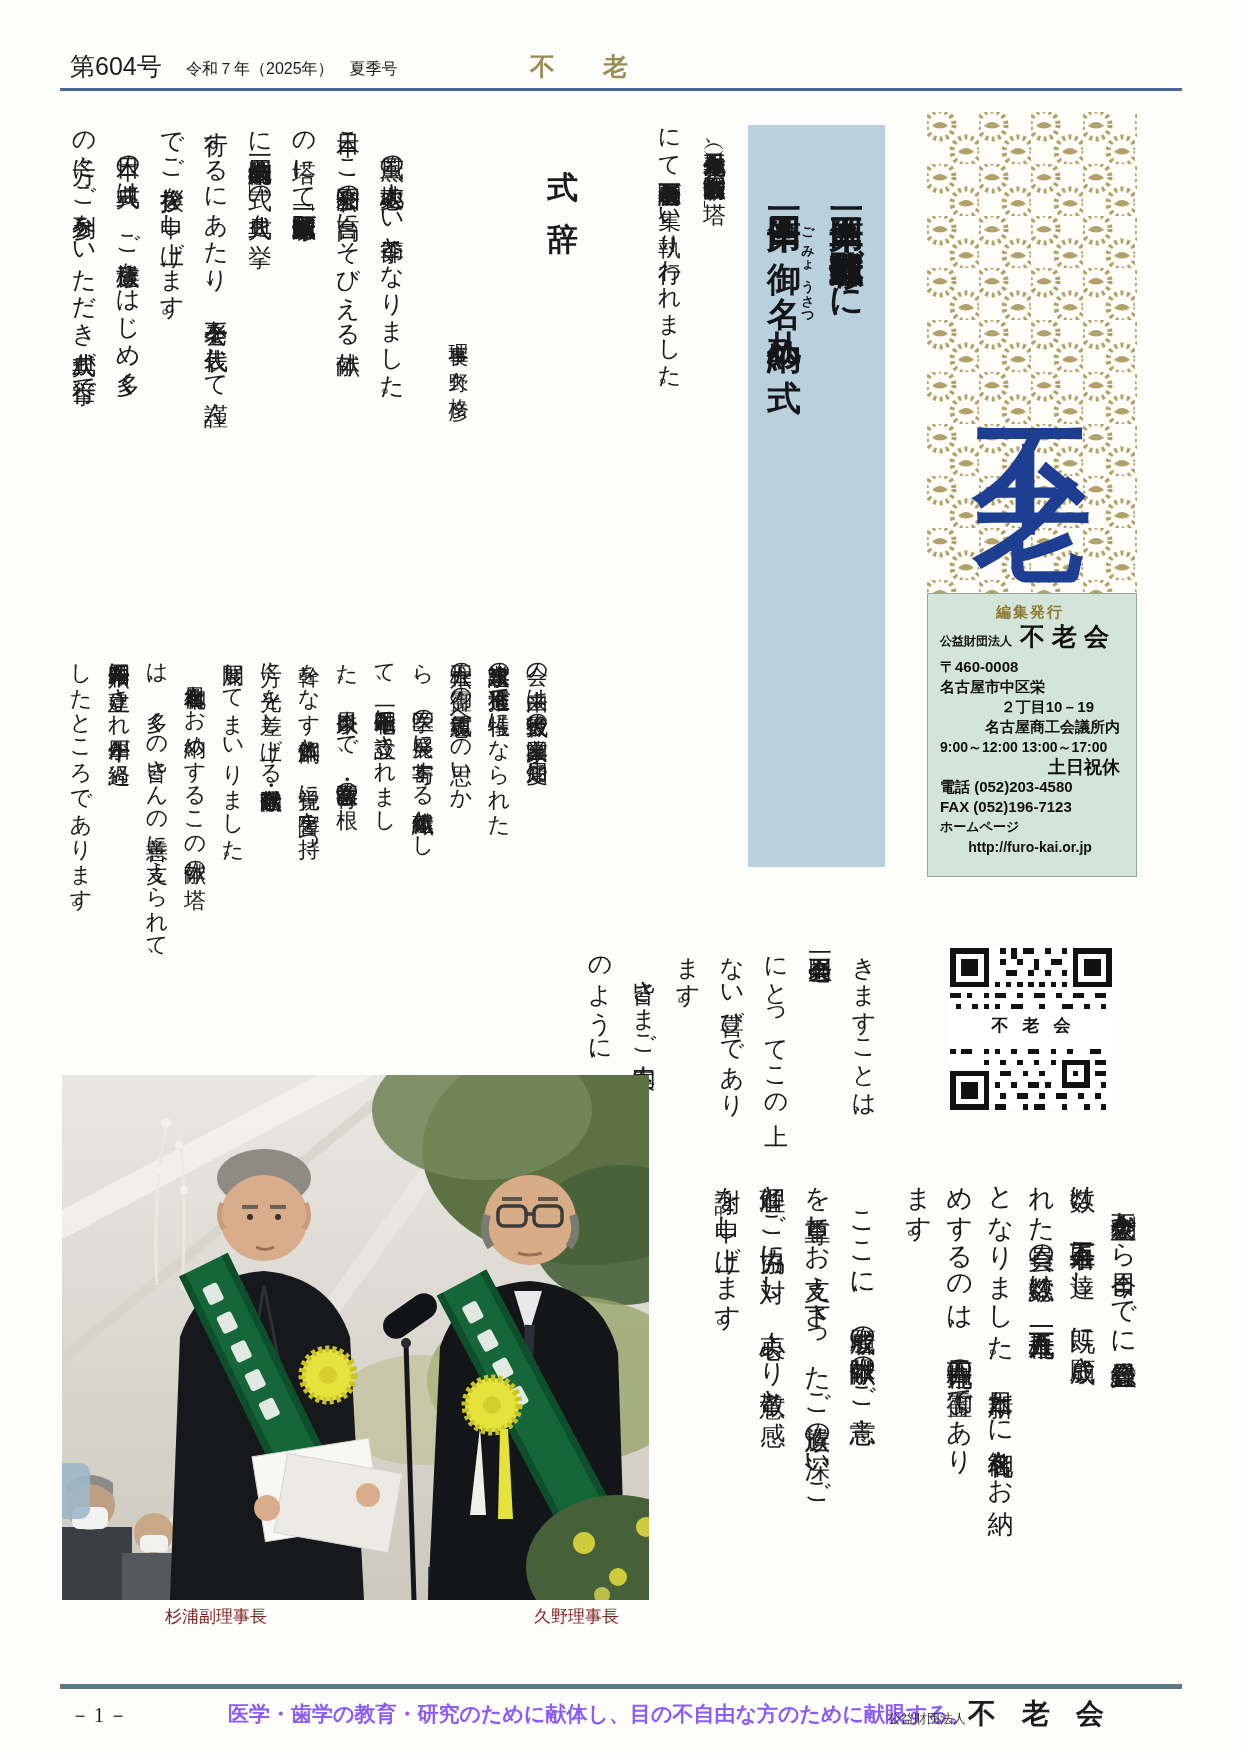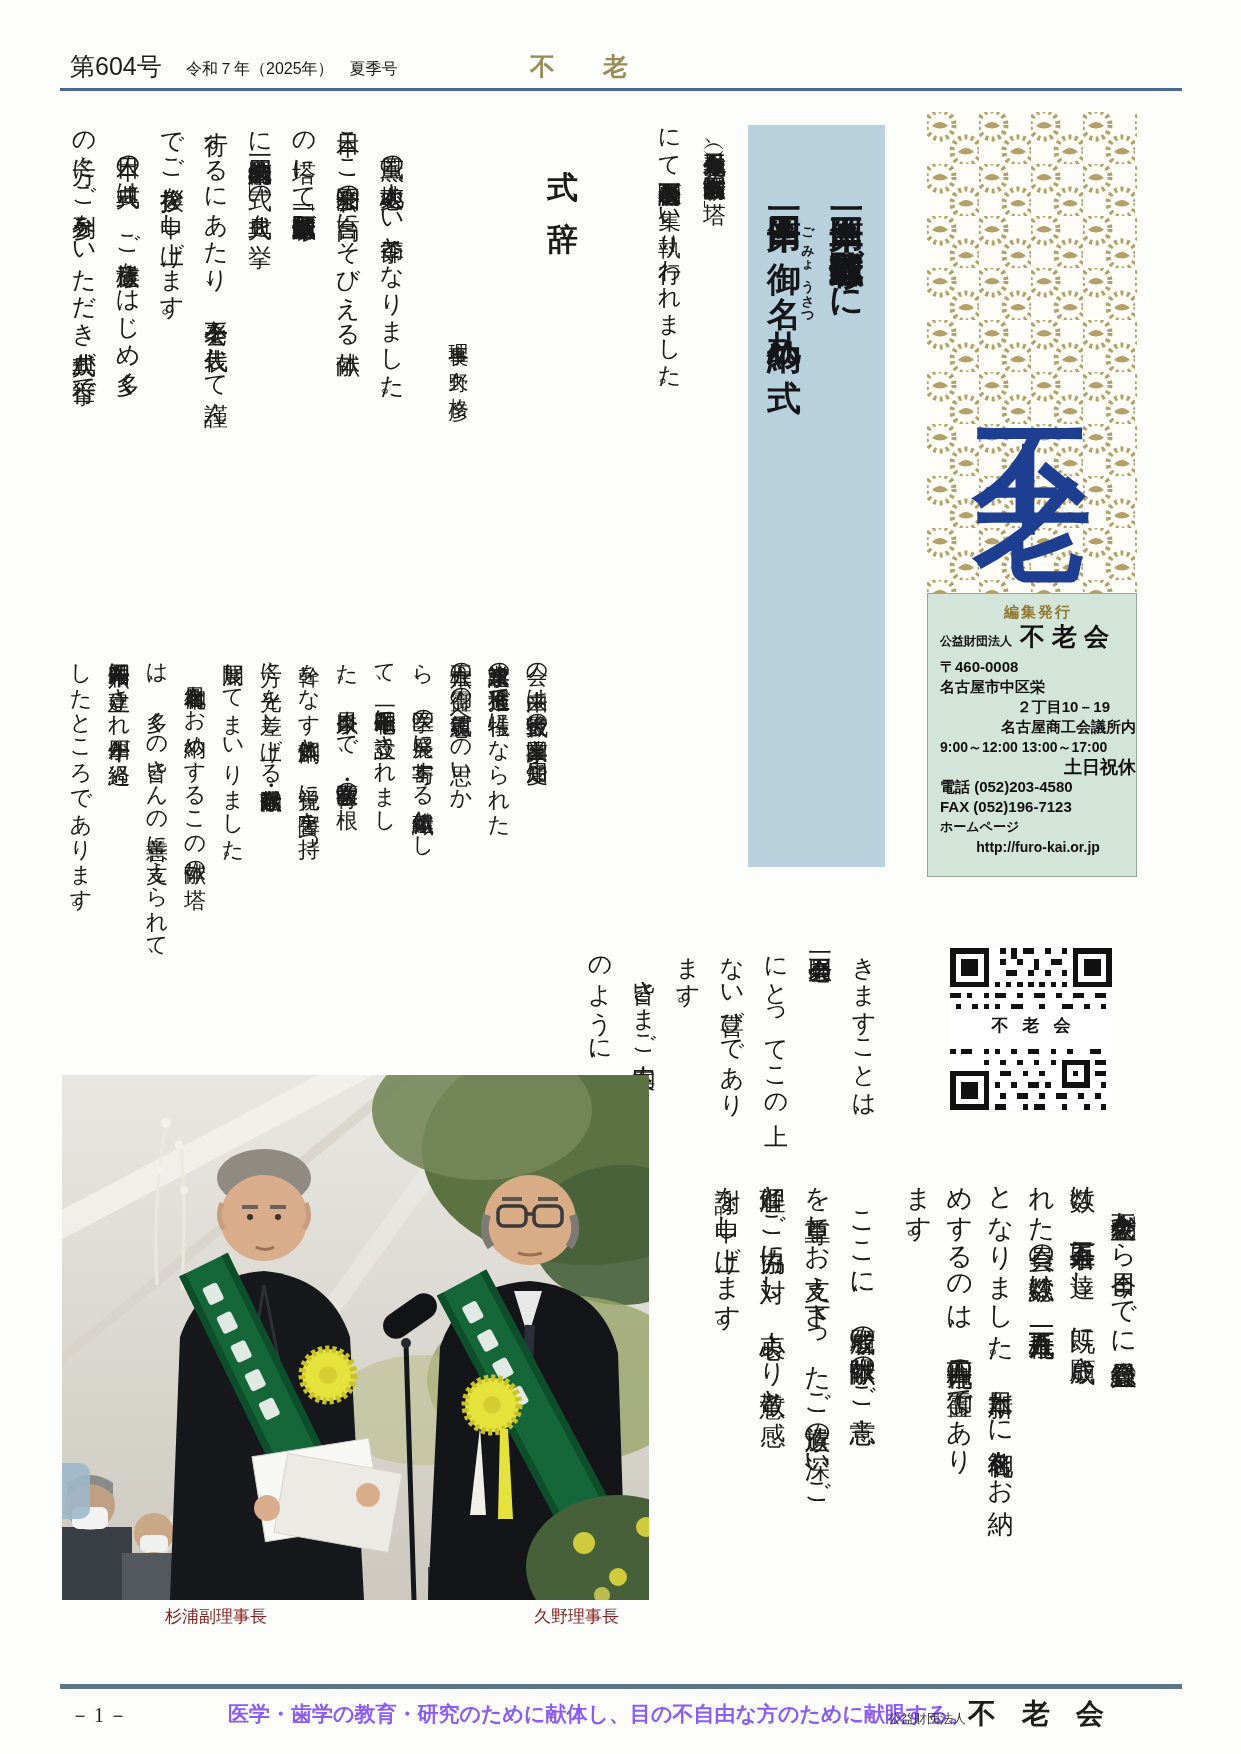--- a/index.html
+++ b/index.html
@@ -16,21 +16,21 @@
   .hdate{left:186px;top:59px;font-size:16px;}
   .htitle{left:530px;top:50px;font-size:25px;color:#9a8c55;letter-spacing:48px;font-weight:600;}
   .hrule{top:88px;height:3px;background:#4a6a94;}
   
   .pattern-box{left:927px;top:112px;width:210px;height:481px;}
   .furo-cal{position:absolute;inset:0;display:flex;justify-content:center;
             writing-mode:vertical-rl;font-size:118px;font-weight:700;color:#1e3e92;
             padding-top:36px;letter-spacing:34px;line-height:210px;}
   
   .green-box{left:927px;top:593px;width:210px;height:284px;background:#d3e4d8;
-             border:1px solid #94a899;box-sizing:border-box;padding:8px 0 6px 12px;
+             border:1px solid #94a899;box-sizing:border-box;padding:8px 16px 6px 12px;
              font-family:"Liberation Sans","DejaVu Sans",sans-serif;font-weight:700;
              font-size:15px;line-height:20px;color:#111;}
   .gb-label{text-align:center;color:#8e7a33;font-size:15px;letter-spacing:2px;margin-bottom:4px;}
   .gb-org{display:flex;align-items:baseline;gap:8px;margin-bottom:6px;}
   .gb-orgtype{font-size:12px;}
   .gb-orgname{font-size:25px;letter-spacing:7px;}
   .gb-right{text-align:right;}
   .gb-center{text-align:center;}
   
   .title-box{left:748px;top:125px;width:137px;height:742px;background:#b9d1dd;}

